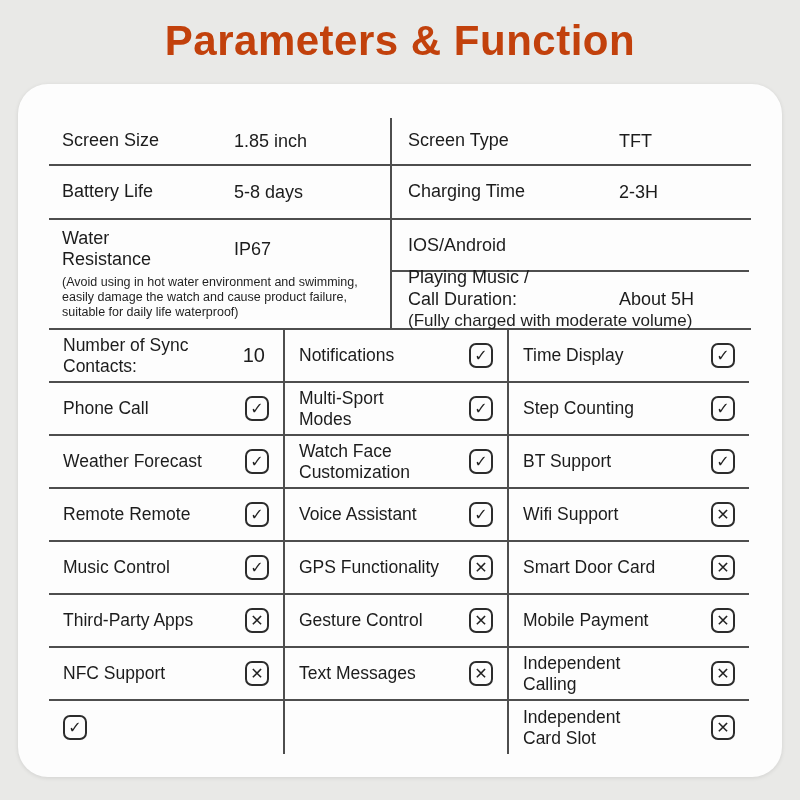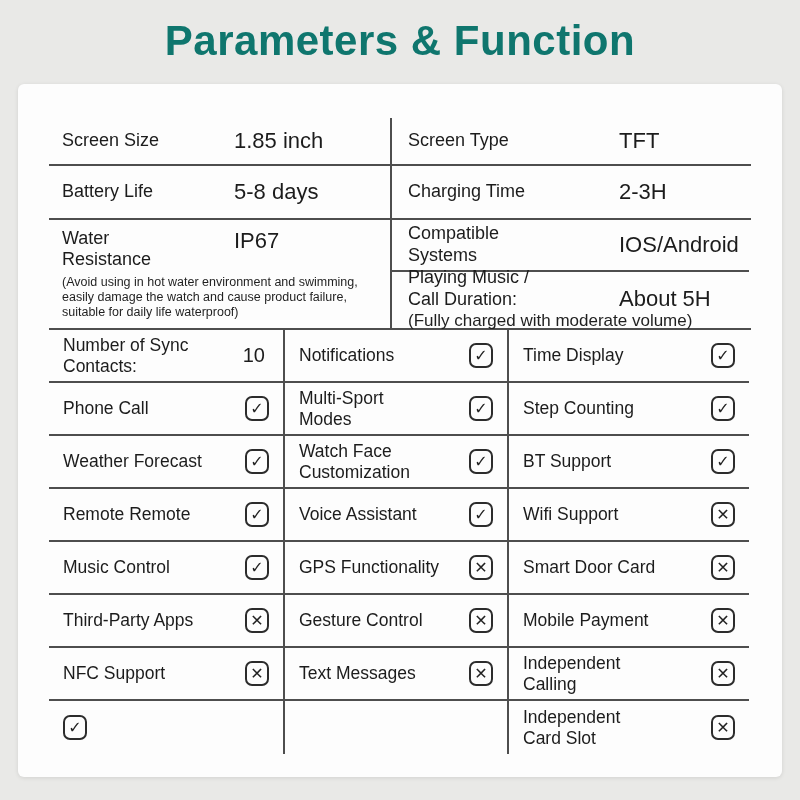--- a/index.html
+++ b/index.html
@@ -14,52 +14,52 @@
     background:var(--bg);
     font-family:"Liberation Sans", sans-serif;
     color:var(--ink);
     overflow:hidden;
   }
   .title{
     text-align:center;
     font-size:42px;
     font-weight:bold;
     letter-spacing:.5px;
-    color:#0f766e;
+    color:#c2410c;
     padding-top:17px;
     height:84px;
   }
   .card{
     width:764px;
     height:693px;
     margin:0 auto;
     background:var(--card);
-    border-radius:6px;
+    border-radius:30px;
     box-shadow:0 1px 4px rgba(0,0,0,.10);
     padding:34px 31px 23px 31px;
   }
   
   .spec-row{display:flex;border-bottom:2px solid var(--line);}
   .spec-cell{display:flex;align-items:center;}
   .spec-cell.left{width:341px;padding-left:13px;}
   .spec-cell.right{width:359px;border-left:2px solid var(--line);padding-left:16px;}
   .row-a .spec-cell{height:46px;}
   .row-b .spec-cell{height:52px;}
   .row-c{height:110px;}
   .row-c .spec-cell.left{
     height:108px;flex-direction:column;align-items:stretch;
     justify-content:center;padding-left:13px;
   }
   .row-c .spec-cell.right{
     height:108px;flex-direction:column;align-items:stretch;padding-left:0;
   }
   .spec-label{width:172px;font-size:18px;line-height:1.2;white-space:pre-line;flex-shrink:0;}
   .right .spec-label{width:211px;}
-  .spec-value{font-size:22px;}
-  .water-top{display:flex;align-items:flex-start;}
+  .spec-value{font-size:18px;}
+  .water-top{display:flex;align-items:center;}
   .water-top .spec-label{width:172px;}
   .note{
     font-size:12.5px;
     line-height:1.22;
     white-space:pre-line;
     margin-top:4px;
     color:#1f1f1f;
   }
   .sub{display:flex;align-items:center;padding-left:16px;}
   .sub.compatible{height:52px;border-bottom:2px solid var(--line);}
@@ -122,22 +122,20 @@
           <span class="spec-label">Water
 Resistance</span>
           <span class="spec-value">IP67</span>
         </div>
         <div class="note">(Avoid using in hot water environment and swimming,
 easily damage the watch and cause product failure,
 suitable for daily life waterproof)</div>
       </div>
       <div class="spec-cell right">
         <div class="sub compatible">
-          <span class="spec-label">Compatible
-Systems</span>
           <span class="spec-value">IOS/Android</span>
         </div>
         <div class="sub playing">
           <div class="pm-block">
             <span class="spec-label" style="width:auto">Playing Music /
 Call Duration:</span>
             <div class="pm-note">(Fully charged with moderate volume)</div>
           </div>
           <span class="spec-value">About 5H</span>
         </div>

